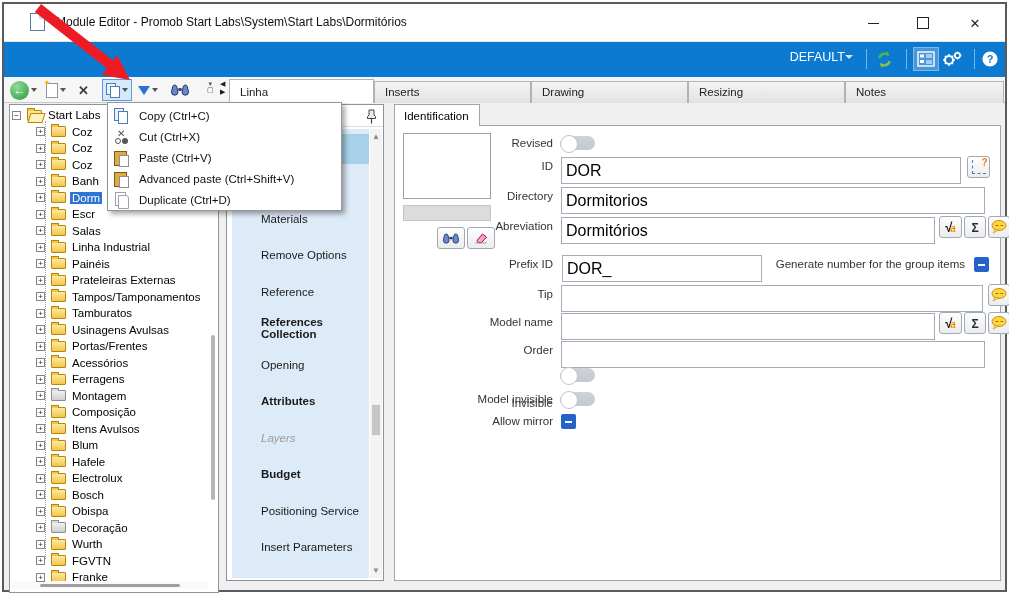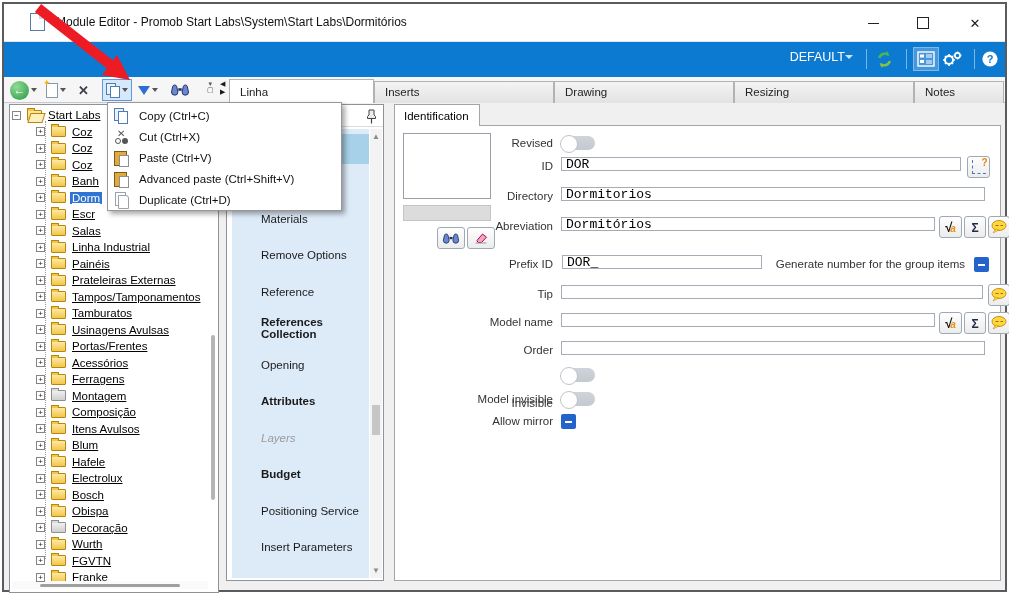--- a/index.html
+++ b/index.html
@@ -35,21 +35,21 @@
   .delx-icon::before { content:"\2715"; color:#3c4047; font-size:13px; font-weight:bold; }
   .copy-btn { border:1px solid #5f9bdc; background:#d6e9fb; padding:0 3px; }
   .pages-icon { position:relative; width:14px; height:14px; }
   .pages-icon::before { content:""; position:absolute; left:0; top:0; width:8px; height:10px; background:#eaf2fc; border:1px solid #4f7bb8; }
   .pages-icon::after { content:""; position:absolute; left:4px; top:3px; width:8px; height:10px; background:#fff; border:1px solid #4f7bb8; }
   .dn-arrow { width:0; height:0; border-left:6px solid transparent; border-right:6px solid transparent; border-top:9px solid #2e6cd6; }
   .overflow-marks { position:absolute; left:203px; top:4px; color:#555; font-size:7px; line-height:6px; text-align:center; }
   .tabscroll { position:absolute; left:216px; top:3px; color:#1a1a1a; font-size:7px; line-height:8px; }
 
   .tabs { position:absolute; left:225px; top:2px; right:1px; height:24px; display:flex; }
-  .tab { width:180px; border:1px solid #b2b2b2; border-bottom:none; background:linear-gradient(#f4f4f4,#e2e2e2); font-size:11.5px; color:#222; display:flex; align-items:flex-start; padding:4px 0 0 10px; margin-top:2px; }
+  .tab { width:157px; border:1px solid #b2b2b2; border-bottom:none; background:linear-gradient(#f4f4f4,#e2e2e2); font-size:11.5px; color:#222; display:flex; align-items:flex-start; padding:4px 0 0 10px; margin-top:2px; }
   .tab.active { width:145px; background:#fff; margin-top:0; padding-top:6px; position:relative; z-index:3; }
   .tab:last-child { flex:1; }
 
   
   .panel { position:absolute; background:#fff; border:1px solid #8f9399; }
   .tree-panel { left:5px; top:100px; width:210px; height:489px; overflow:hidden; }
   .mid-panel  { left:222px; top:100px; width:158px; height:477px; }
   .right-zone { position:absolute; left:384px; top:100px; right:2px; height:477px; }
 
   
@@ -57,21 +57,21 @@
   .guide { position:absolute; left:33px; top:14px; height:438px; border-left:1px dotted #9a9a9a; }
   .trow { position:relative; height:16.5px; display:flex; align-items:center; white-space:nowrap; }
   .trow.child { padding-left:24px; }
   .expander { width:9px; height:9px; border:1px solid #848484; background:#fff; font-size:8px; line-height:7px; text-align:center; color:#222; flex:0 0 auto; z-index:2; }
   .expander.plus::before { content:"+"; } .expander.minus::before { content:"\2212"; }
   .folder { position:relative; width:15px; height:11px; margin:0 4px 0 6px; background:linear-gradient(#fde9a2,#f2c64a); border:1px solid #b8860b; border-radius:1px; flex:0 0 auto; }
   .folder::before { content:""; position:absolute; top:-3px; left:-1px; width:6px; height:2px; background:#f2c64a; border:1px solid #b8860b; border-bottom:none; }
   .folder.gray { background:linear-gradient(#f0f0f0,#cfcfcf); border-color:#8e8e8e; }
   .folder.gray::before { background:#dcdcdc; border-color:#8e8e8e; }
   .folder.open::after { content:""; position:absolute; left:1px; top:2px; width:13px; height:8px; background:#fdf0bc; border:1px solid #b8860b; transform:skewX(-18deg); }
-  .tlabel { padding:0 2px; color:#000;text-decoration:underline; }
+  .tlabel { padding:0 2px; color:#000; }
   .tlabel.selected { background:#2f74d3; color:#fff; }
   .vscroll-thumb { position:absolute; right:3px; top:230px; width:4px; height:165px; background:#b5b5b5; border-radius:2px; }
   .hscroll { position:absolute; left:2px; right:10px; bottom:3px; height:8px; background:#fafafa; }
   .hscroll-thumb { position:absolute; left:28px; top:3px; width:140px; height:3px; background:#9f9f9f; border-radius:2px; }
 
   
   .mid-head { position:absolute; left:0; top:0; right:0; height:22px; background:#fff; border-bottom:1px solid #dcdcdc; }
   .pin { position:absolute; right:6px; top:4px; }
   .sec-list { position:absolute; left:5px; top:24px; right:14px; bottom:2px; background:#ddeaf8; overflow:hidden; padding-top:2px; }
   .sec-row { height:36.5px; display:flex; align-items:center; padding-left:29px; font-size:11.5px; color:#1a1a1a; }
@@ -83,21 +83,21 @@
   .sec-up { top:3px; } .sec-dn { bottom:3px; }
   .sec-thumb { position:absolute; left:2px; top:276px; width:8px; height:30px; background:#c6c6c6; }
 
   
   .id-tab { position:absolute; left:6px; top:0; width:86px; height:22px; background:#fff; border:1px solid #a5a5a5; border-bottom:none; z-index:2; font-size:11.5px; display:flex; align-items:center; padding-left:9px; }
   .form-box { position:absolute; left:6px; top:21px; right:2px; bottom:0; background:#fff; border:1px solid #a5a5a5; }
   .preview { position:absolute; left:8px; top:7px; width:88px; height:66px; background:#fff; border:1px solid #9aa0a8; }
   .graybar { position:absolute; left:8px; top:79px; width:88px; height:16px; background:#dcdcdc; border:1px solid #c4c4c4; }
   .sbtn { position:absolute; height:22px; border:1px solid #9fa8b5; border-radius:3px; background:linear-gradient(#fefefe,#ececec); display:flex; align-items:center; justify-content:center; }
   .flabel { position:absolute; width:158px; text-align:right; font-size:11.5px; color:#333; white-space:nowrap; }
-  .field { position:absolute; height:14px; border:1px solid #a5acb5; background:#fff; font-family:Liberation Mono, monospace; font-size:13px; padding:0 4px; color:#000; }
+  .field { position:absolute; height:27px; border:1px solid #a5acb5; background:#fff; font-family:Liberation Sans, sans-serif; font-size:16px; padding:0 4px; color:#000; }
   .toggle { position:absolute; width:34px; height:14px; border-radius:7px; background:linear-gradient(#cfd4da,#c3c9d0); }
   .toggle::after { content:""; position:absolute; left:-1px; top:-1px; width:16px; height:16px; border-radius:50%; background:#fff; border:1px solid #bfc3c9; }
   .chk { position:absolute; width:15px; height:15px; background:#2463c9; border-radius:2px; }
   .chk::after { content:""; position:absolute; left:4px; top:6.5px; width:7px; height:2px; background:#fff; }
   .sqrt-icon::before { content:"\221A"; font-weight:bold; font-size:13px; color:#111; }
   .sqrt-icon::after { content:"a"; color:#e8900c; font-style:italic; font-weight:bold; font-size:10px; margin-left:-2px; margin-top:3px; }
   .sigma-icon::before { content:"\03A3"; font-size:12px; font-weight:bold; color:#1f2a44; }
   .autoid-icon { position:relative; width:14px; height:14px; border-left:1px dashed #4a74c8; border-bottom:1px dashed #4a74c8; }
   .autoid-icon::after { content:"?"; position:absolute; right:-2px; top:-3px; color:#e8820c; font-weight:bold; font-size:10px; }
 

